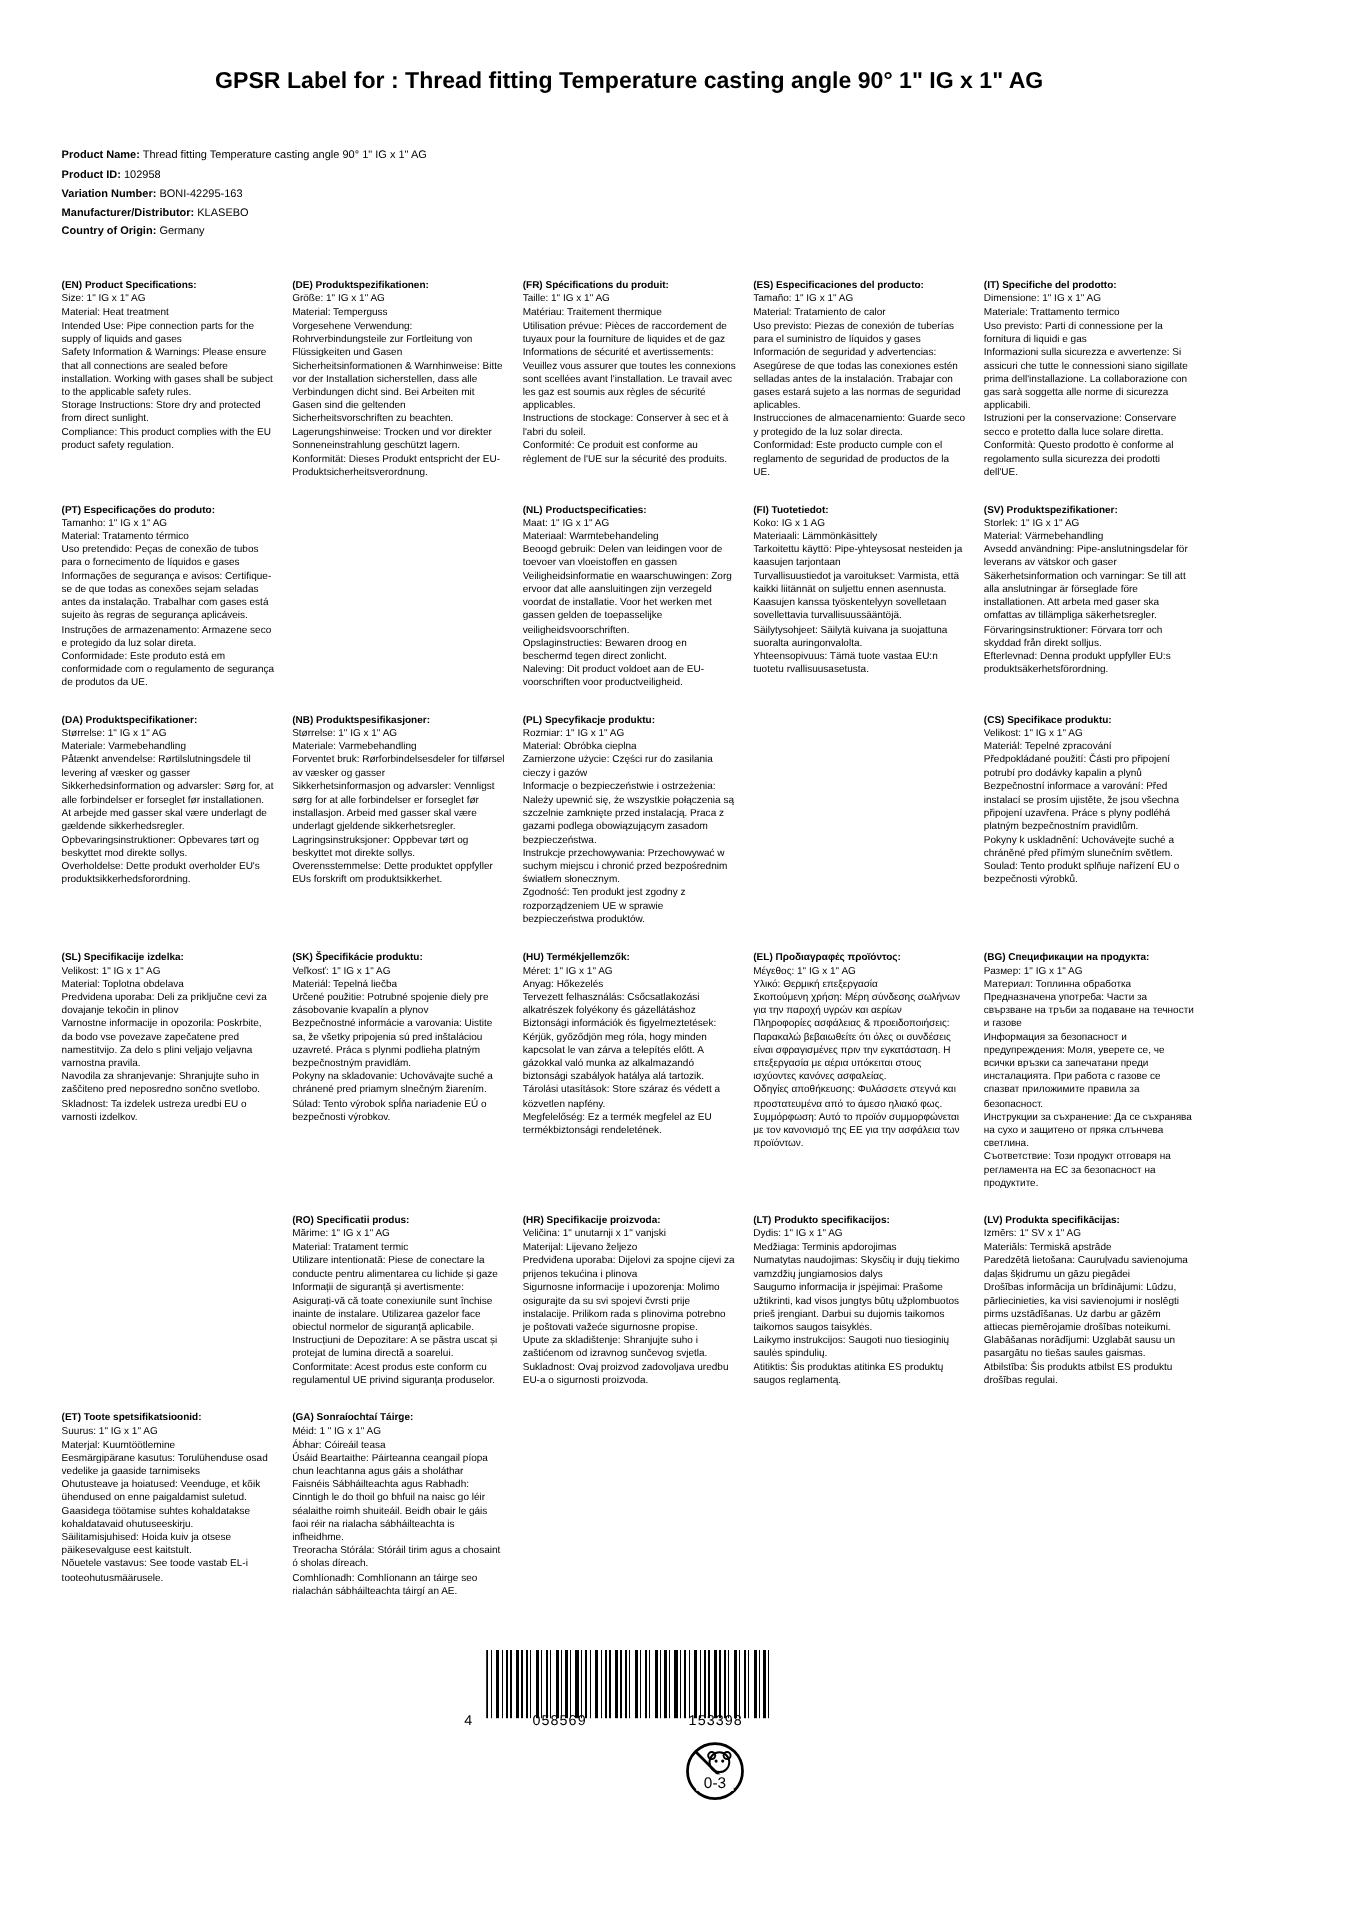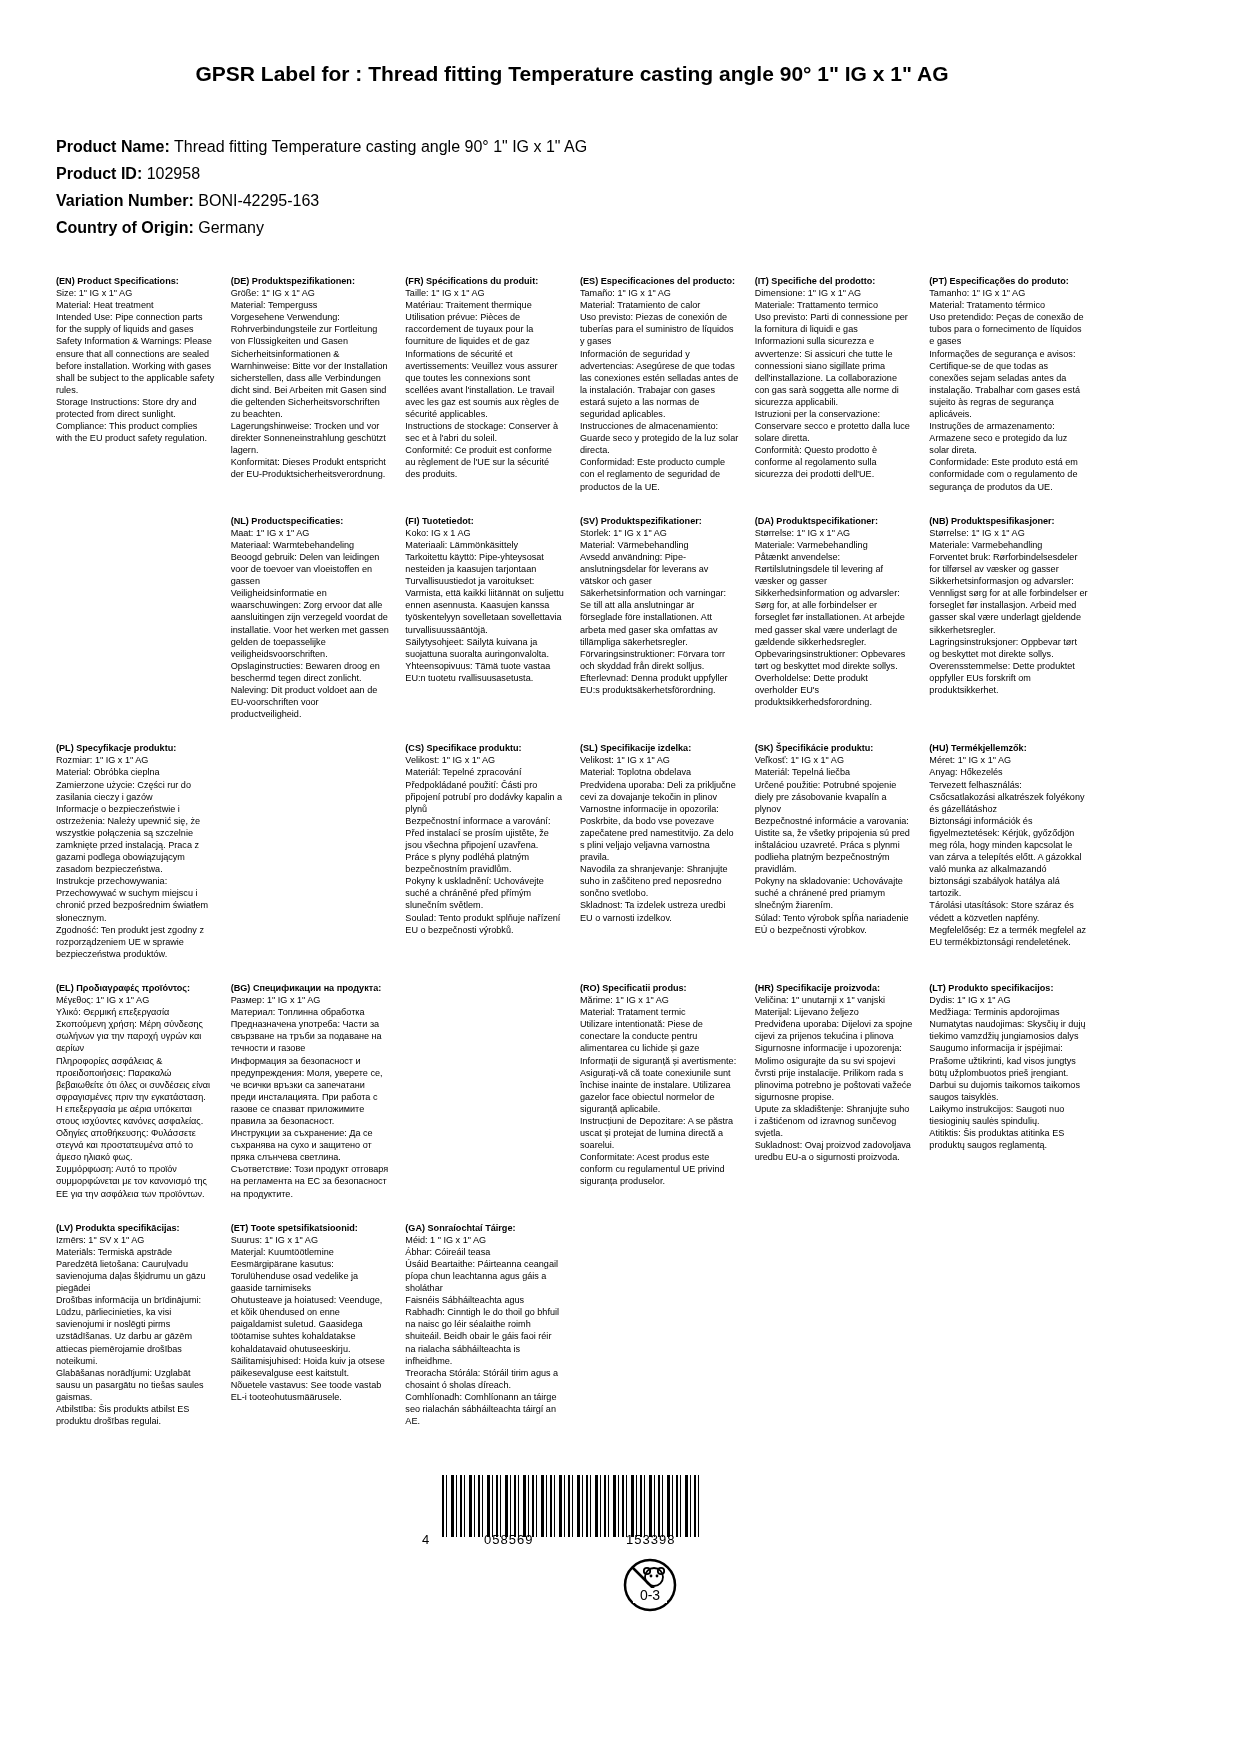--- a/index.html
+++ b/index.html
@@ -24,36 +24,36 @@
   .doc-title {
     text-align: center;
     font-size: 21px;
     font-weight: bold;
     line-height: 1.35;
     margin: 12px auto 0 auto;
     max-width: 920px;
   }
   .meta {
     margin-top: 46px;
-    font-size: 16px;
+    font-size: 10px;
     line-height: 1.62;
   }
   .meta-row {
     margin-bottom: 1px;
   }
   .meta-label {
     font-weight: bold;
   }
   .meta-value {
     font-weight: normal;
   }
   .spec-grid {
     margin-top: 34px;
     display: grid;
-    grid-template-columns: repeat(6, 1fr);
+    grid-template-columns: repeat(5, 1fr);
     column-gap: 16px;
     row-gap: 0;
   }
   .spec-cell {
     font-size: 9.1px;
     line-height: 1.33;
     padding-bottom: 22px;
     box-sizing: border-box;
     overflow: hidden;
   }
@@ -128,20 +128,24 @@
       <span class="meta-label">Product Name:</span>
       <span class="meta-value">Thread fitting Temperature casting angle 90° 1" IG x 1" AG</span>
     </div>
     <div class="meta-row">
       <span class="meta-label">Product ID:</span>
       <span class="meta-value">102958</span>
     </div>
     <div class="meta-row">
       <span class="meta-label">Variation Number:</span>
       <span class="meta-value">BONI-42295-163</span>
+    </div>
+    <div class="meta-row">
+      <span class="meta-label">Manufacturer/Distributor:</span>
+      <span class="meta-value">KLASEBO</span>
     </div>
     <div class="meta-row">
       <span class="meta-label">Country of Origin:</span>
       <span class="meta-value">Germany</span>
     </div>
   </div>
 
   <div class="spec-grid">
 
     <div class="spec-cell">

